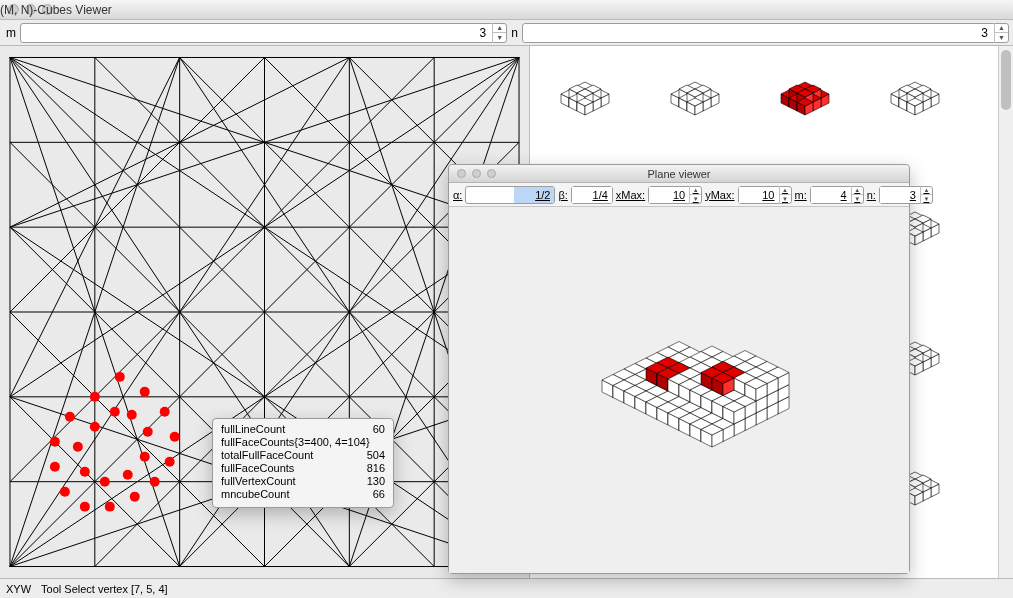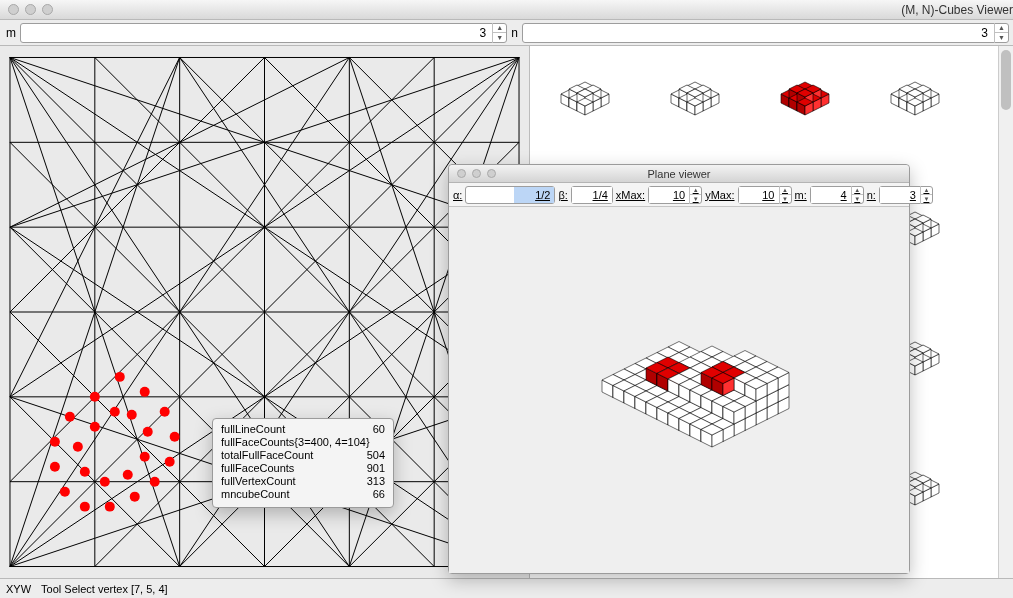--- a/index.html
+++ b/index.html
@@ -30,21 +30,21 @@
     position: relative;
   }
   .traffic {
     display: flex; gap: 6px; padding-left: 8px;
   }
   .traffic span {
     width: 11px; height: 11px; border-radius: 50%;
     background: #cfcfcf; border: 1px solid #a9a9a9;
   }
   .titlebar .title {
-    position: absolute; left: 0; right: 0; text-align: right;
+    position: absolute; left: 0; right: 0; text-align: left;
     font-size: 12px; color: #333; pointer-events: none;
   }
   .toolbar {
     height: 26px;
     border-bottom: 1px solid #b9b9b9;
     display: flex; align-items: center;
     padding: 0 4px;
     gap: 2px;
   }
   .field-lbl { font-size: 12px; padding: 0 2px; }
@@ -917,25 +917,25 @@
       <div class="row">
         <span>fullFaceCounts{3=400, 4=104}</span>
         <span></span>
       </div>
       <div class="row">
         <span>totalFullFaceCount</span>
         <span>504</span>
       </div>
       <div class="row">
         <span>fullFaceCounts</span>
-        <span>901</span>
+        <span>816</span>
       </div>
       <div class="row">
         <span>fullVertexCount</span>
-        <span>313</span>
+        <span>130</span>
       </div>
       <div class="row">
         <span>mncubeCount</span>
         <span>66</span>
       </div>
     </div>
 </div>
 
 <div class="panel plane" style="left:448px; top:164px; width:462px; height:410px;text-decoration:underline;">
   <div class="p-titlebar">

